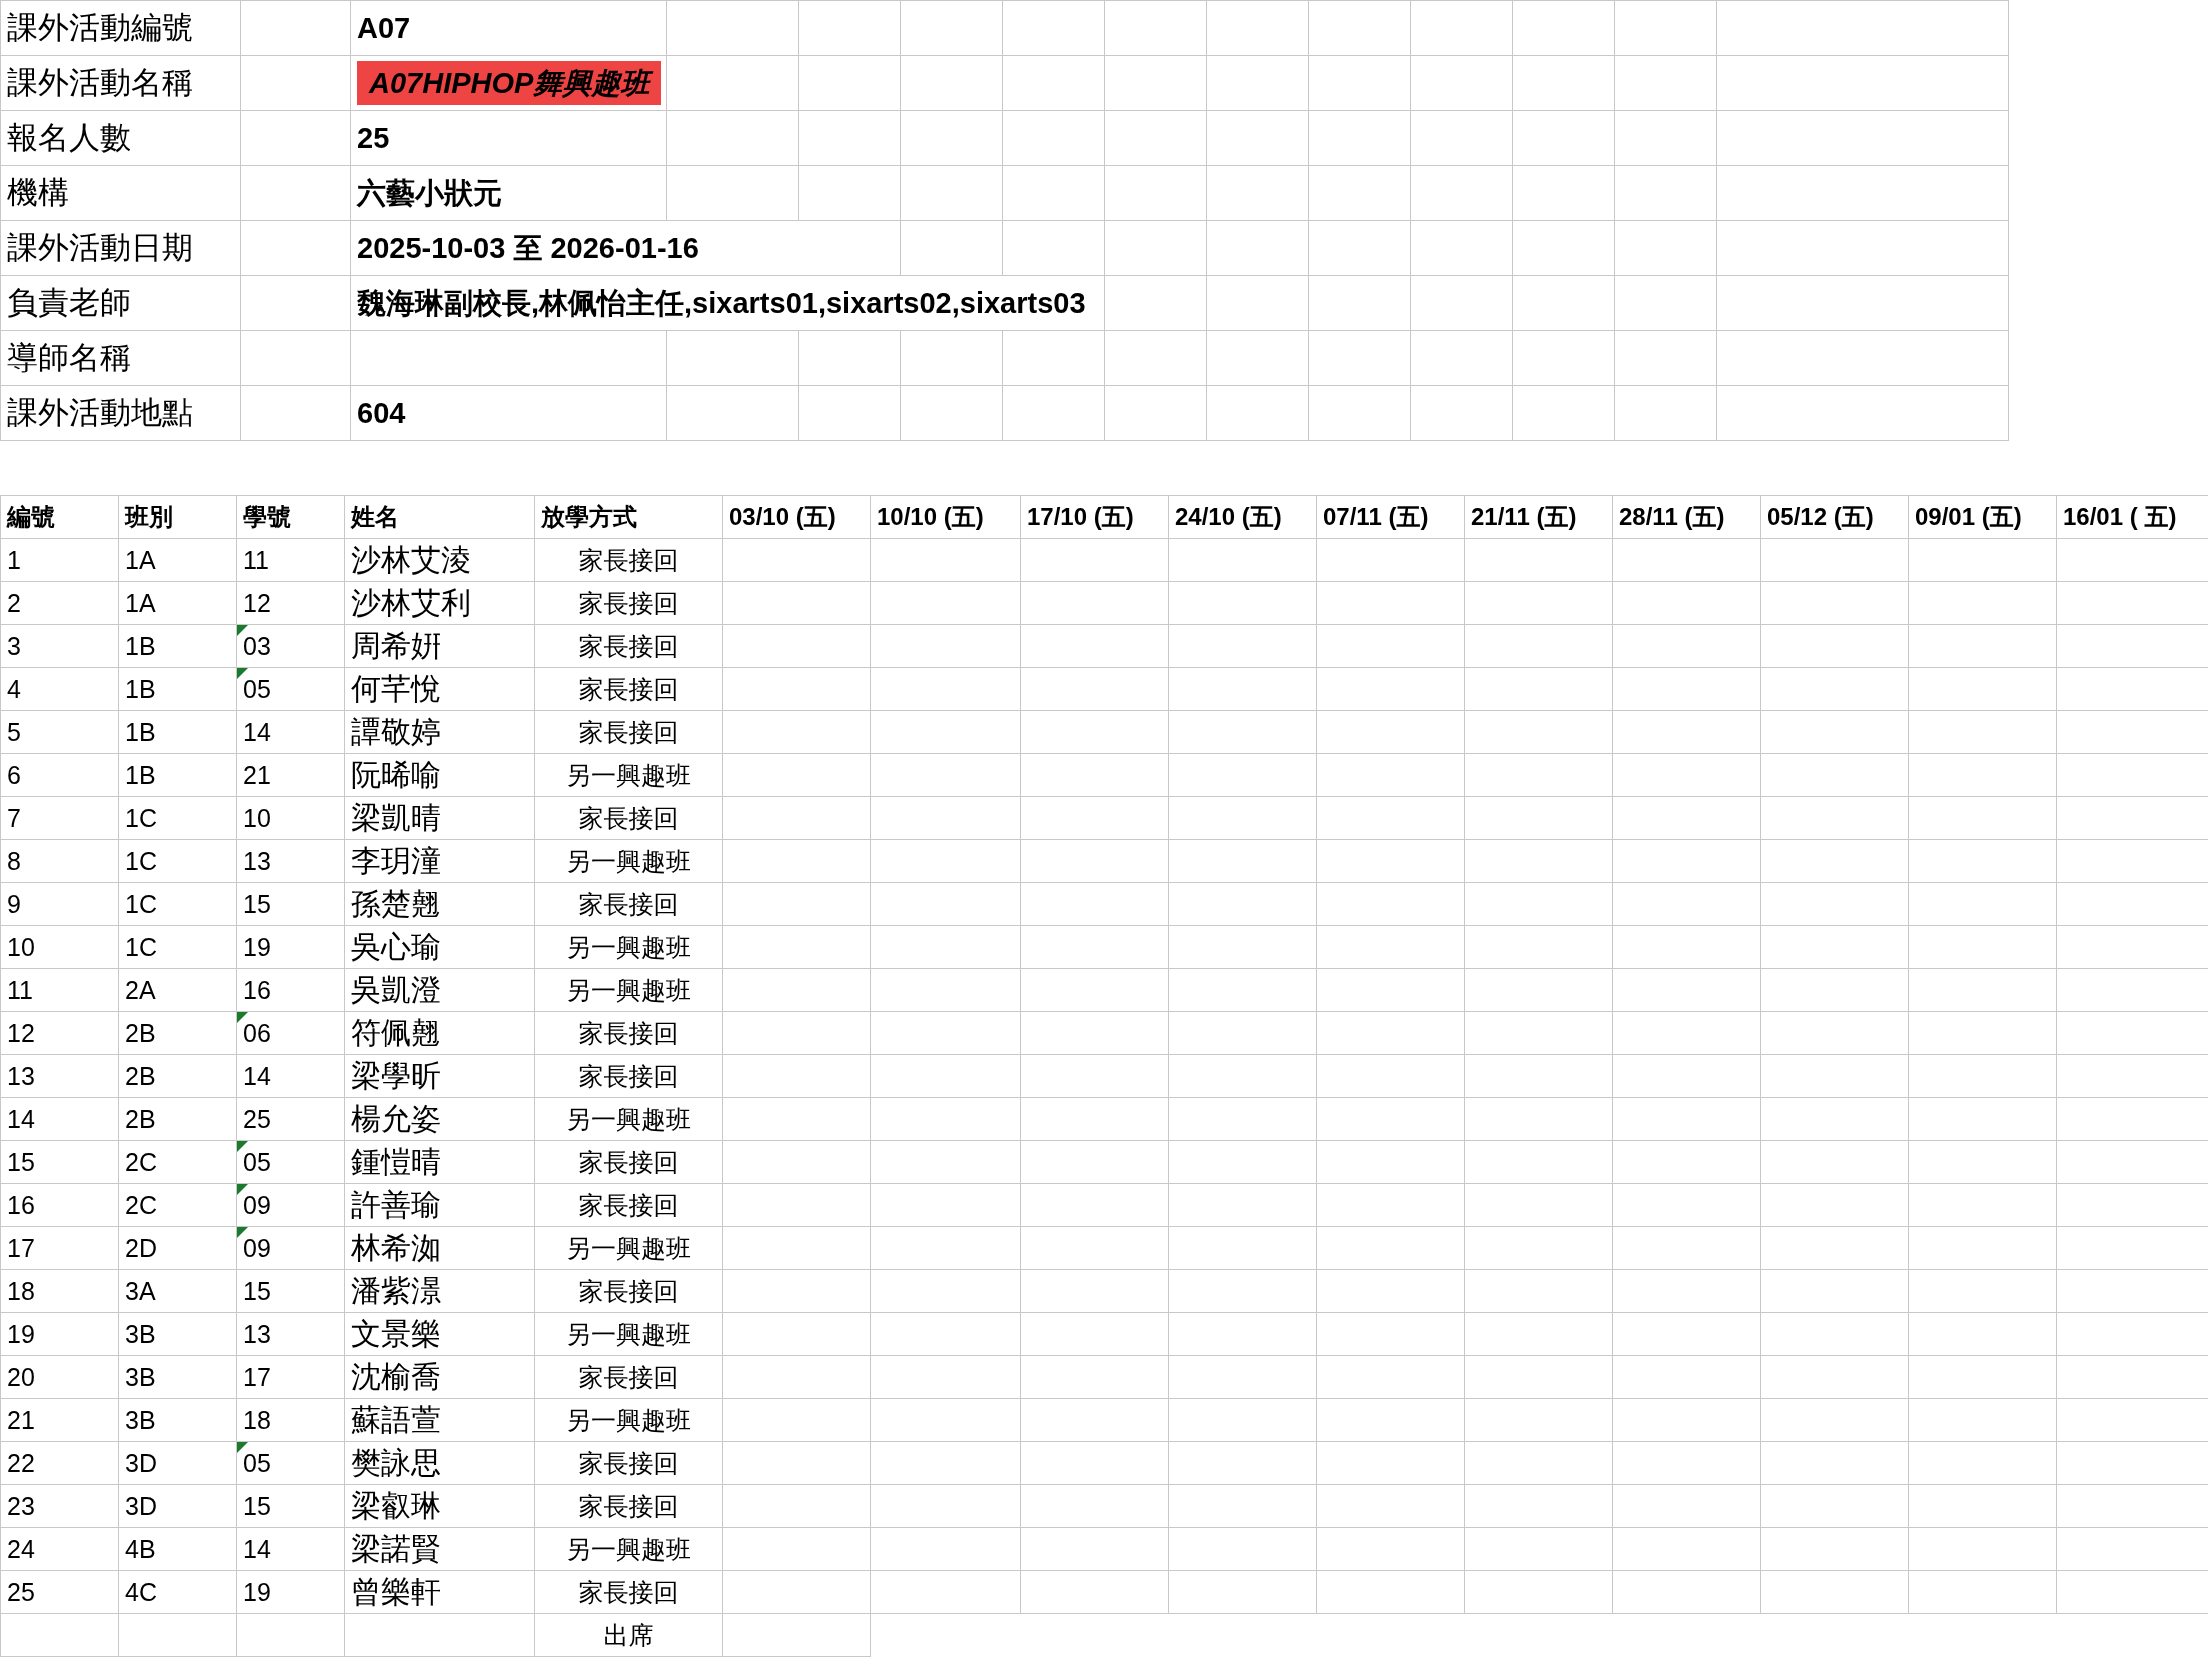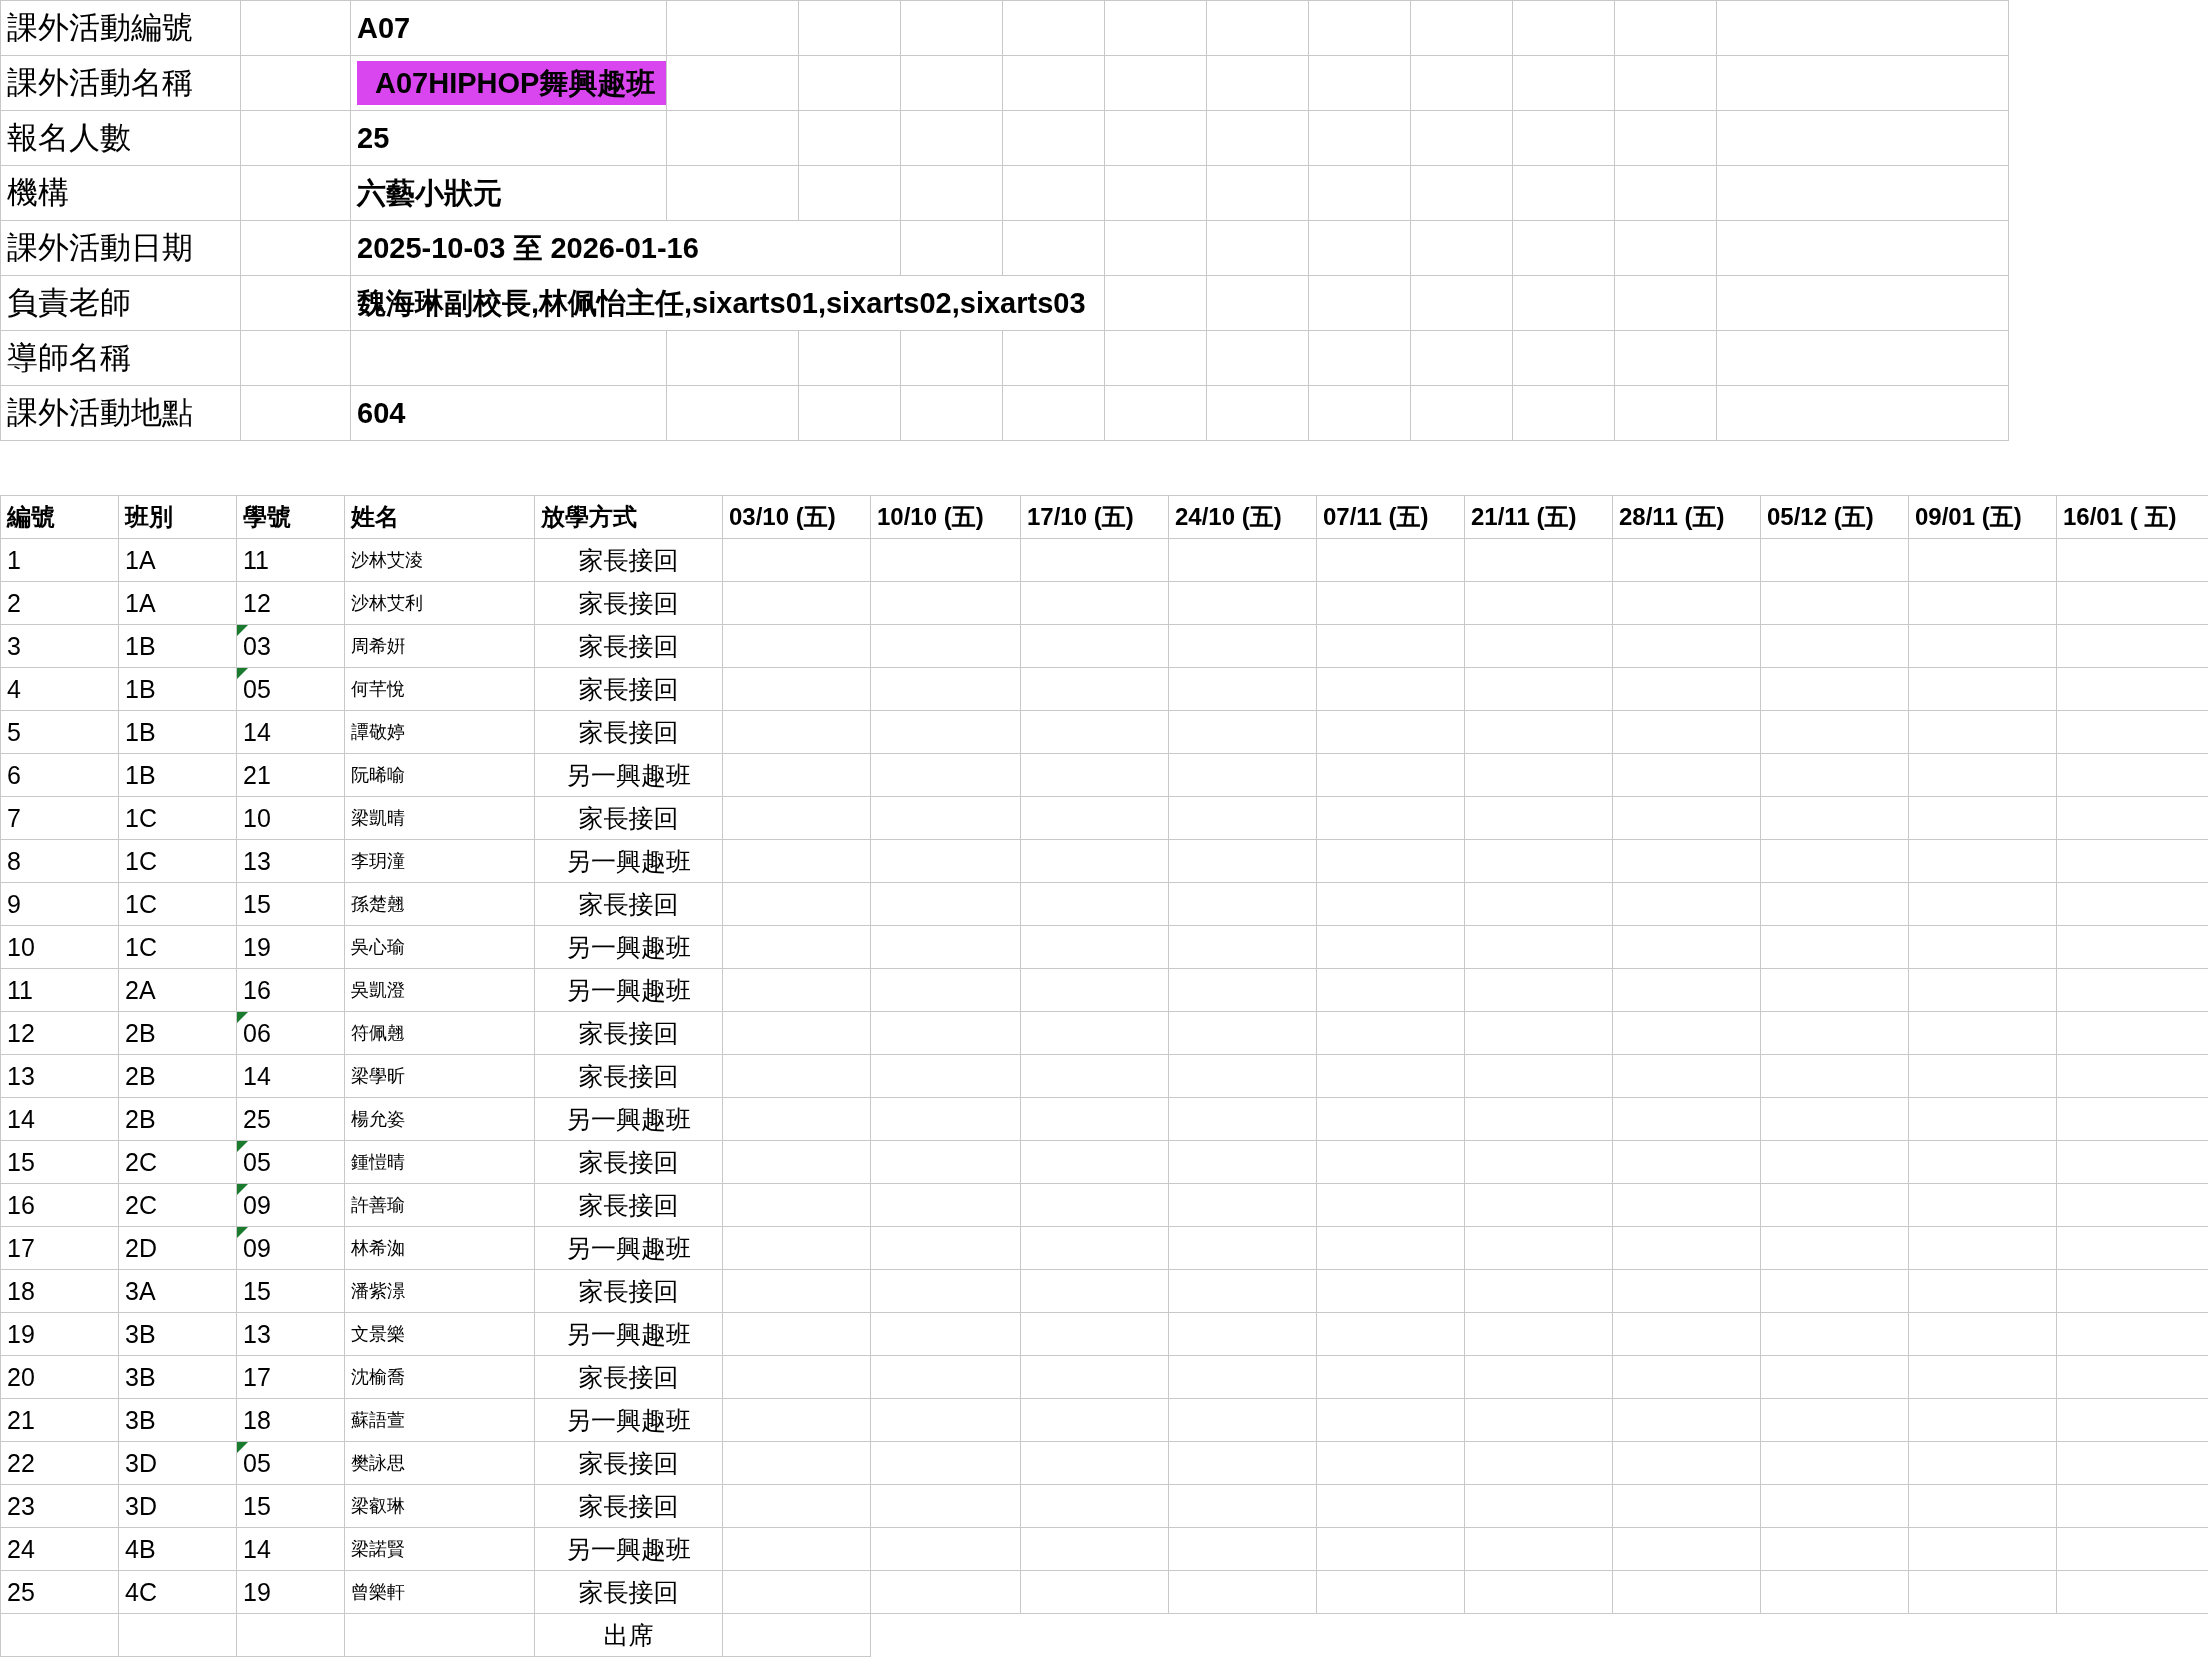--- a/index.html
+++ b/index.html
@@ -39,25 +39,26 @@
     line-height: 54px;
   }
   #info-table td.label {
     font-size: 31px;
   }
   #info-table td.value {
     font-weight: bold;
     font-size: 29px;
   }
   .hl {
-    background: #d946ef;
+    background: #ef4444;
     display: inline-block;
-    padding: 0 18px;
+    padding: 0 12px;
     line-height: 44px;
     font-weight: bold;
+    font-style: italic;
   }
 
   
   .spacer-row td {
     height: 36px;
     border: none !important;
   }
 
   
   #roster-table {
@@ -68,21 +69,21 @@
     font-size: 25px;
     line-height: 42px;
     border: 1px solid #c8c8c8;
   }
   #roster-table td.hdr {
     font-weight: bold;
     font-size: 24px;
     margin-top: 19px;
   }
   #roster-table td.name {
-    font-size: 18px;
+    font-size: 30px;
     margin-left: 47px;
   }
   #roster-table td.way {
     font-size: 25px;
     text-align: center;
   }
   .cmt {
     position: relative;
   }
   .cmt::before {

